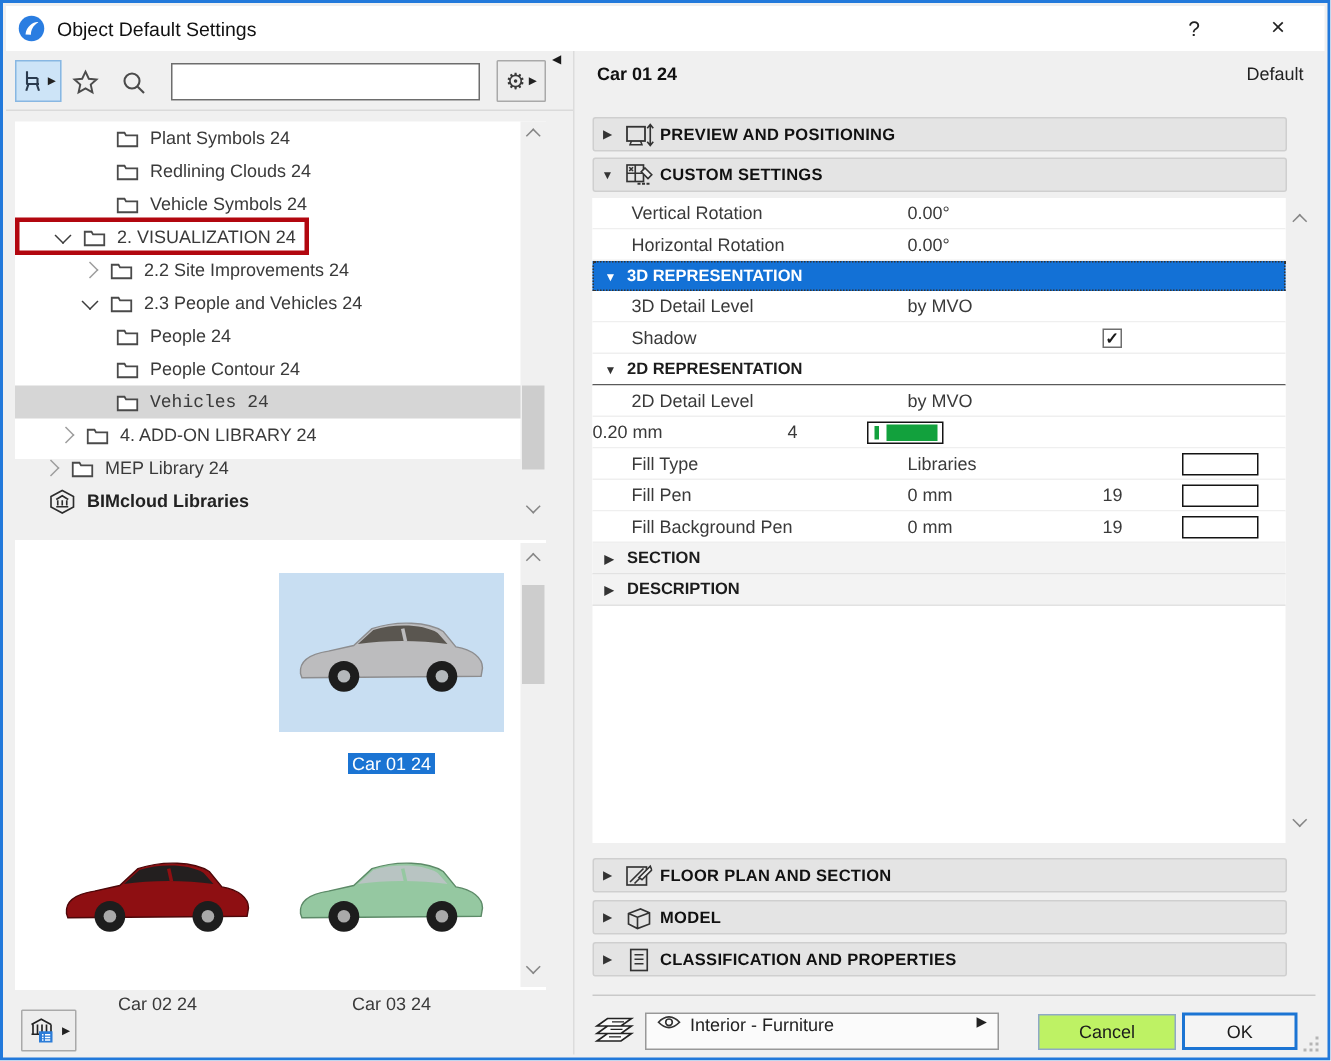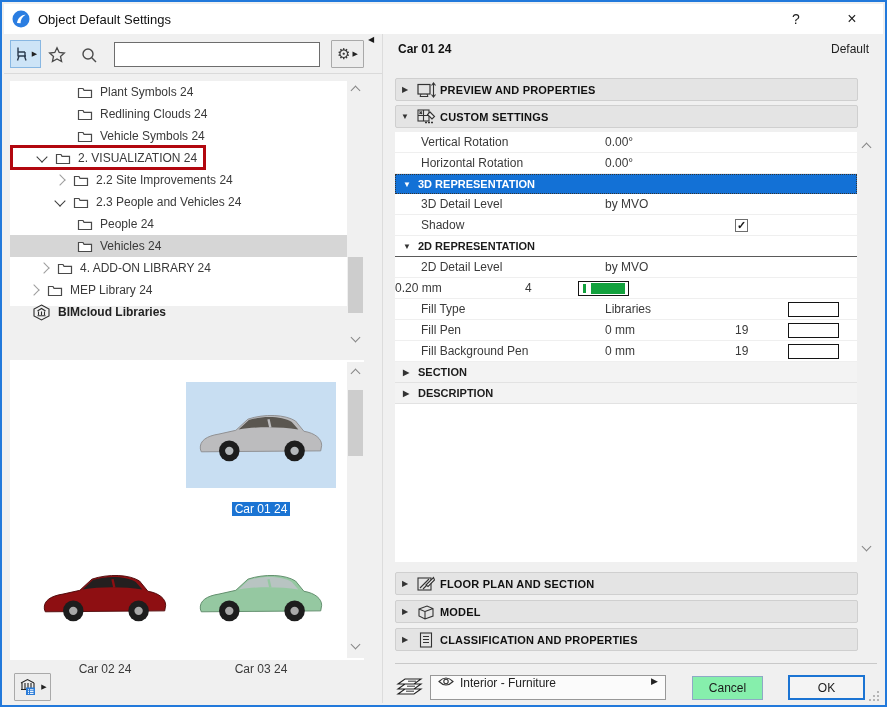--- a/index.html
+++ b/index.html
@@ -13,21 +13,21 @@
   
   .tool-btn{position:absolute;display:flex;align-items:center;justify-content:center;box-sizing:border-box;}
   .tool-sel{background:#cde4f7;border:1px solid #88b7e2;}
   .tool-raised{background:#ededed;border:1px solid #a9a9a9;border-radius:1px;}
   .searchbox{position:absolute;left:112px;top:40px;width:206px;height:25px;border:1px solid #6d6d6d;background:#fff;box-sizing:border-box;padding:0 5px;font-size:12px;outline:none;}
   .hline{position:absolute;border-top:1px solid #dadada;}
   .vdivider{position:absolute;left:380px;top:32px;bottom:2px;width:1px;background:#dcdcdc;}
   
   .tree{position:absolute;left:8px;top:79px;width:354px;height:225px;background:#fff;}
   .trow{height:22px;display:flex;align-items:center;position:relative;color:#3a3a3a;}
-  .trow.sel{background:#d6d6d6;}
+  .trow.sel{background:#d6d6d6;font-family:Liberation Mono, monospace;}
   .chv{display:inline-block;width:7px;height:7px;border-right:1.6px solid #3c3c3c;border-bottom:1.6px solid #3c3c3c;flex:0 0 auto;margin-right:9px;}
   .chv.down{transform:rotate(45deg);margin-top:-3px;}
   .chv.right{transform:rotate(-45deg);border-color:#9d9d9d;}
   .fold{flex:0 0 auto;margin-right:7px;margin-top:1px;}
   .tlabel{white-space:nowrap;}
   .redbox{position:absolute;left:0px;top:-2px;width:196px;height:25px;border:3px solid #b2070f;box-sizing:border-box;pointer-events:none;}
   
   .sb{position:absolute;background:#f0f0f0;width:17px;}
   .sb .thumb{position:absolute;left:1px;right:1px;background:#cdcdcd;}
   .schv{position:absolute;left:5px;width:6px;height:6px;border-right:1.4px solid #868686;border-bottom:1.4px solid #868686;}
@@ -62,21 +62,21 @@
   .cb{width:13px;height:13px;border:1px solid #6e6e6e;background:#fff;display:flex;align-items:center;justify-content:center;font-size:11px;font-weight:bold;color:#1a1a1a;box-sizing:border-box;}
   .swatch{width:49px;height:13px;border:1.5px solid #141414;background:#fff;position:relative;box-sizing:content-box;}
   .swatch .ptick{position:absolute;left:4px;top:2px;bottom:2px;width:3px;background:#12a13d;}
   .swatch .pbar{position:absolute;left:12px;right:3px;top:1px;bottom:1px;background:#12a13d;}
   
   .flin{position:absolute;left:393px;right:8px;top:661px;border-top:1px solid #c9c9c9;}
   .layercombo{position:absolute;left:428px;top:673px;width:236px;height:25px;background:#fbfbfb;border:1px solid #989898;box-sizing:border-box;display:flex;align-items:flex-start;padding:0 7px;}
   .layercombo .lbl{margin-left:6px;color:#222;}
   .layercombo .arr{margin-left:auto;font-size:9px;color:#222;}
   .btn{position:absolute;display:flex;align-items:center;justify-content:center;font-size:12px;color:#1a1a1a;box-sizing:border-box;background:#f5f5f5;}
-  .btn.cancel{left:690px;top:674px;width:71px;height:24px;border:1px solid #8fa9c6;background:#86efac;}
+  .btn.cancel{left:690px;top:674px;width:92px;height:24px;border:1px solid #8fa9c6;background:#bef264;}
   .btn.ok{left:786px;top:673px;width:77px;height:25px;border:2px solid #1b74d3;background:#f4f4f4;}
   .grip{position:absolute;right:6px;bottom:4px;width:10px;height:10px;}
   .grip i{position:absolute;width:2px;height:2px;background:#b5b5b5;}
   svg{display:block;}
 </style>
 </head>
 <body>
 
 <div class="window">
 
@@ -155,20 +155,26 @@
       <svg class="fold" width="16" height="13" viewBox="0 0 16 13">
           <path d="M1.5 2.5 h4.5 l1 1.8 h7.5 v7.2 h-13 z" fill="#fff" stroke="#4a4a4a" stroke-width="1.2"></path>
         </svg>
       <span class="tlabel">2.3 People and Vehicles 24</span>
     </div>
     <div class="trow" style="padding-left:67px;">
       <svg class="fold" width="16" height="13" viewBox="0 0 16 13">
           <path d="M1.5 2.5 h4.5 l1 1.8 h7.5 v7.2 h-13 z" fill="#fff" stroke="#4a4a4a" stroke-width="1.2"></path>
         </svg>
       <span class="tlabel">People 24</span>
+    </div>
+    <div class="trow" style="padding-left:67px;">
+      <svg class="fold" width="16" height="13" viewBox="0 0 16 13">
+          <path d="M1.5 2.5 h4.5 l1 1.8 h7.5 v7.2 h-13 z" fill="#fff" stroke="#4a4a4a" stroke-width="1.2"></path>
+        </svg>
+      <span class="tlabel">People Contour 24</span>
     </div>
     <div class="trow sel" style="padding-left:67px;">
       <svg class="fold" width="16" height="13" viewBox="0 0 16 13">
           <path d="M1.5 2.5 h4.5 l1 1.8 h7.5 v7.2 h-13 z" fill="#fff" stroke="#4a4a4a" stroke-width="1.2"></path>
         </svg>
       <span class="tlabel">Vehicles 24</span>
     </div>
     <div class="trow" style="padding-left:30px;">
       <span class="chv right"></span>
       <svg class="fold" width="16" height="13" viewBox="0 0 16 13">
@@ -261,21 +267,21 @@
 
   <div class="secbar" style="top:76px;">
     <span class="tri">▶</span>
     <span class="sicon">
         <svg width="19" height="16" viewBox="0 0 19 16" fill="none" stroke="#333" stroke-width="1.2">
           <rect x="1" y="2.5" width="12" height="9.5"></rect>
           <path d="M4 12 L3 14.5 H11 L10 12" stroke-width="1"></path>
           <path d="M16.5 1 V15 M14.5 3.5 L16.5 1 L18.5 3.5 M14.5 12.5 L16.5 15 L18.5 12.5" stroke-width="1.1"></path>
         </svg>
       </span>
-    <span class="slabel">PREVIEW AND PROPERTIES</span>
+    <span class="slabel">PREVIEW AND POSITIONING</span>
   </div>
   <div class="secbar" style="top:103px;">
     <span class="tri">▼</span>
     <span class="sicon">
         <svg width="19" height="16" viewBox="0 0 19 16" fill="none" stroke="#333" stroke-width="1.1">
           <rect x="1" y="1" width="11" height="11"></rect>
           <path d="M1 6.5 H12 M6.5 1 V12 M2.5 2.5 L5 5 M5 2.5 L2.5 5"></path>
           <path d="M13 3 L17.5 7.5 L15 10 L10.5 5.5 Z" fill="#eee"></path>
           <path d="M8 13.5 h2 M11 13.5 h2 M14 13.5 h2" stroke-width="1.3"></path>
         </svg>

